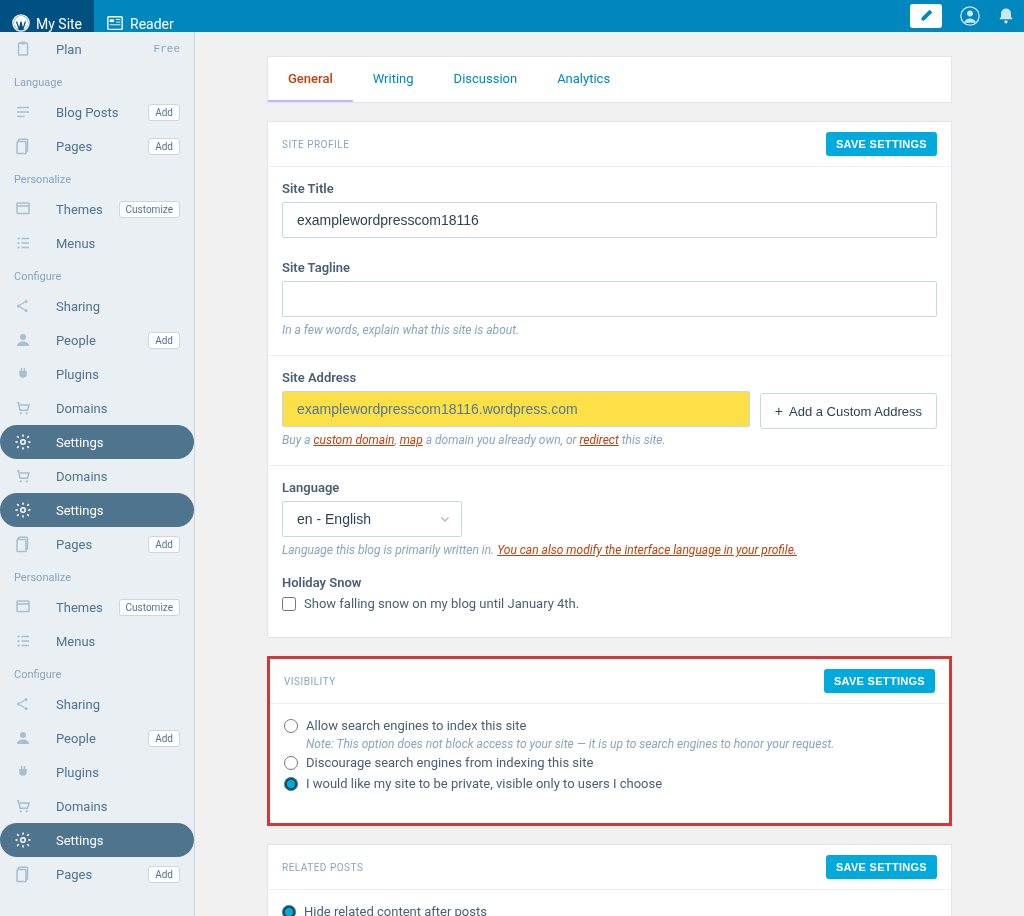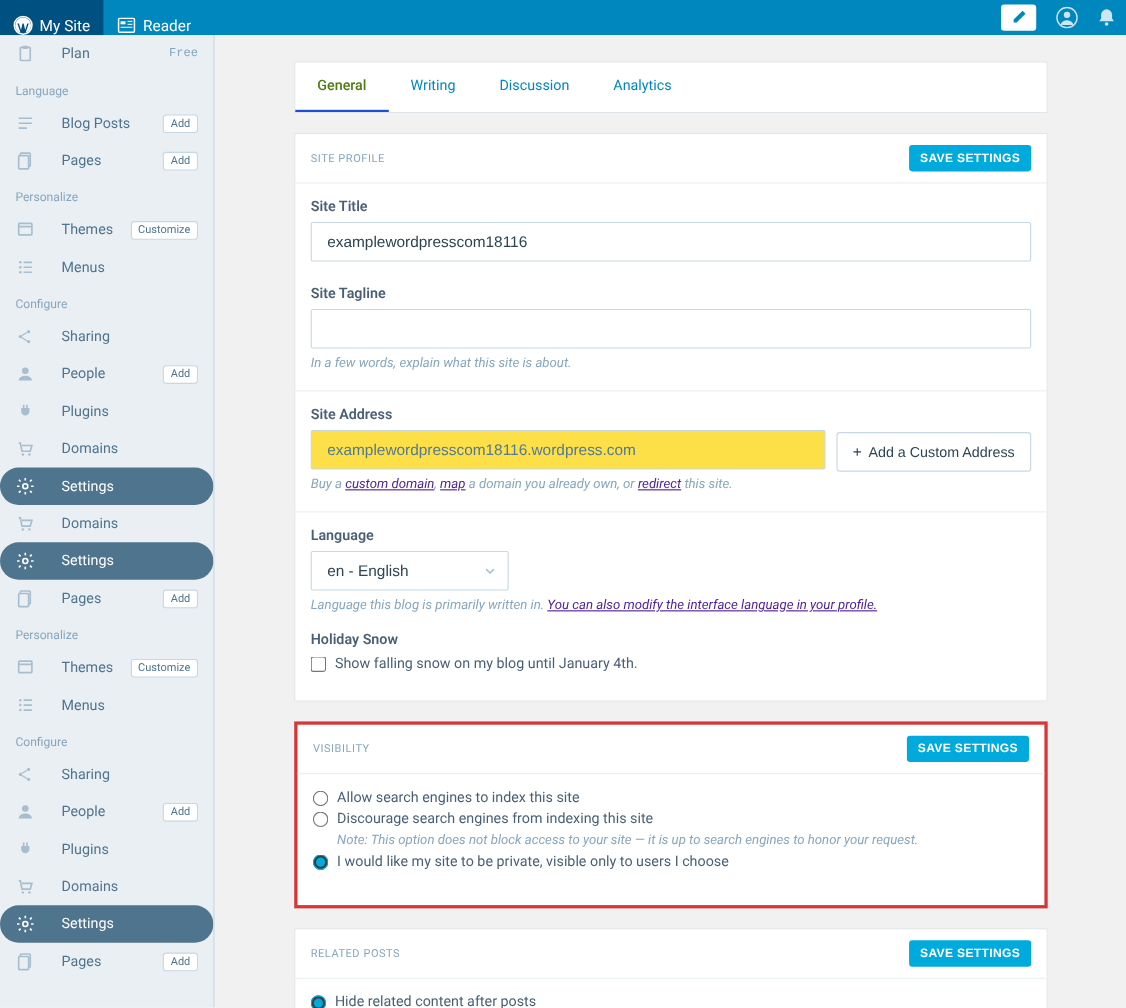--- a/index.html
+++ b/index.html
@@ -24,33 +24,33 @@
 .sidebar-menu-item.selected .icon svg { fill: #fff; }
 .sidebar-menu-item .label { flex: 1; font-size: 13px; margin-left: 20px; }
 .sidebar-menu-item .action { font-size: 10px; background: #fff; border: 1px solid #c8d7e1; padding: 2px 6px; border-radius: 3px; color: #4f748e; }
 .sidebar-menu-item .free { font-size: 11px; color: #87a6bc; font-family: Liberation Mono, monospace; }
 .sidebar-heading { padding: 10px 14px 6px; font-size: 11px; color: #87a6bc; }
 .content { flex: 1; background: #f1f1f1; padding: 24px 72px; overflow-y: auto; position: relative; }
 .content::-webkit-scrollbar { width: 10px; }
 .content::-webkit-scrollbar-thumb { background: #c0c0c0; }
 .tabs { background: #fff; border: 1px solid #e0e5e9; display: flex; }
 .tab { padding: 14px 20px; font-size: 13px; cursor: pointer; }
-.tab.active { color: #4d7c0f; border-bottom: 2px solid #1d4ed8; font-weight: 500; }
+.tab.active { color: #c2410c; border-bottom: 2px solid #c4b5fd; font-weight: 500; }
 .tab.inactive { color: #0087be; }
 .card { background: #fff; border: 1px solid #e0e5e9; margin-top: 18px; }
 .card.highlighted { border: 3px solid #d63638; }
 .card-header { display: flex; align-items: center; padding: 10px 14px; border-bottom: 1px solid #e9eff3; }
 .card-header-title { font-size: 10px; color: #87a6bc; letter-spacing: .5px; text-transform: uppercase; flex: 1; }
 .save-btn { background: #00aadc; color: #fff; border: none; font-size: 11px; font-weight: 600; padding: 6px 10px; border-radius: 3px; cursor: pointer; letter-spacing: .3px; }
 .card-body { padding: 14px; }
 .form-label { font-size: 13px; font-weight: 600; color: #4a5f74; margin-bottom: 6px; display: block; }
 .text-input { width: 100%; padding: 9px 14px; border: 1px solid #c8d7e1; border-radius: 2px; font-size: 14px; color: #2e4453; margin-bottom: 4px; }
 .text-input:disabled { background: #fde047; color: #537994; }
 .helper { font-size: 12px; color: #87a6bc; font-style: italic; margin-top: 2px; }
-.helper a { color: #4c1d95; font-style: italic; }
+.helper a { color: #c2410c; font-style: italic; }
 .form-group { margin-bottom: 18px; }
 .form-group:last-child { margin-bottom: 12px; }
 .row { display: flex; gap: 10px; align-items: center; }
 .row .text-input { flex: 1; }
 .outline-btn { background: #fff; border: 1px solid #c8d7e1; padding: 9px 14px; border-radius: 3px; font-size: 13px; cursor: pointer; display: flex; align-items: center; color: #2e4453; font-weight: 500; }
 .outline-btn .plus { margin-right: 6px; font-size: 14px; }
 .select-wrap { position: relative; width: 180px; }
 .select-wrap .text-input { padding-right: 30px; }
 .select-wrap svg { position: absolute; right: 10px; top: 11px; width: 14px; height: 14px; fill: #a8bece; pointer-events: none; }
 .checkbox-row, .radio-row { display: flex; align-items: center; margin-bottom: 4px; }
@@ -391,26 +391,26 @@
     <div class="card highlighted">
       <div class="card-header">
         <div class="card-header-title">VISIBILITY</div>
         <button class="save-btn">SAVE SETTINGS</button>
       </div>
       <div class="card-body" style="padding-bottom:28px;">
         <div class="radio-row">
           <input type="radio" name="vis" style="">
           <label>Allow search engines to index this site</label>
         </div>
+        <div class="radio-row note">
+          <label>Note: This option does not block access to your site — it is up to search engines to honor your request.</label>
+        </div>
         <div class="radio-row">
           <input type="radio" name="vis" style="">
           <label>Discourage search engines from indexing this site</label>
-        </div>
-        <div class="radio-row note">
-          <label>Note: This option does not block access to your site — it is up to search engines to honor your request.</label>
         </div>
         <div class="radio-row" style="margin-top:6px;">
           <input type="radio" name="vis" checked="" style="">
           <label>I would like my site to be private, visible only to users I choose</label>
         </div>
       </div>
     </div>
 
     <div class="card">
       <div class="card-header">

